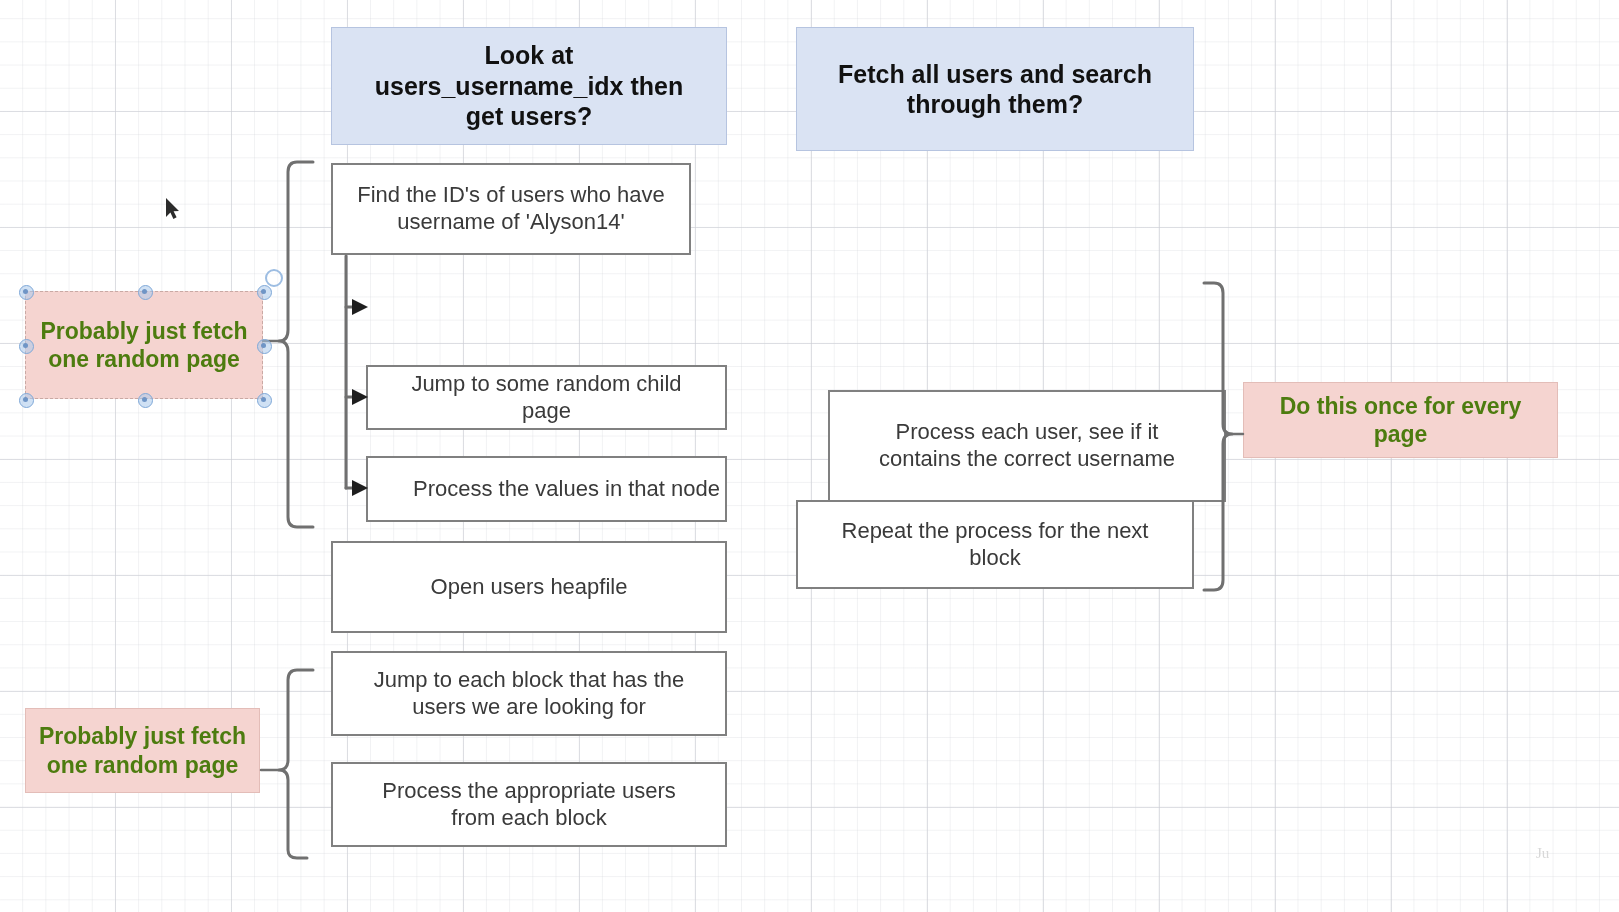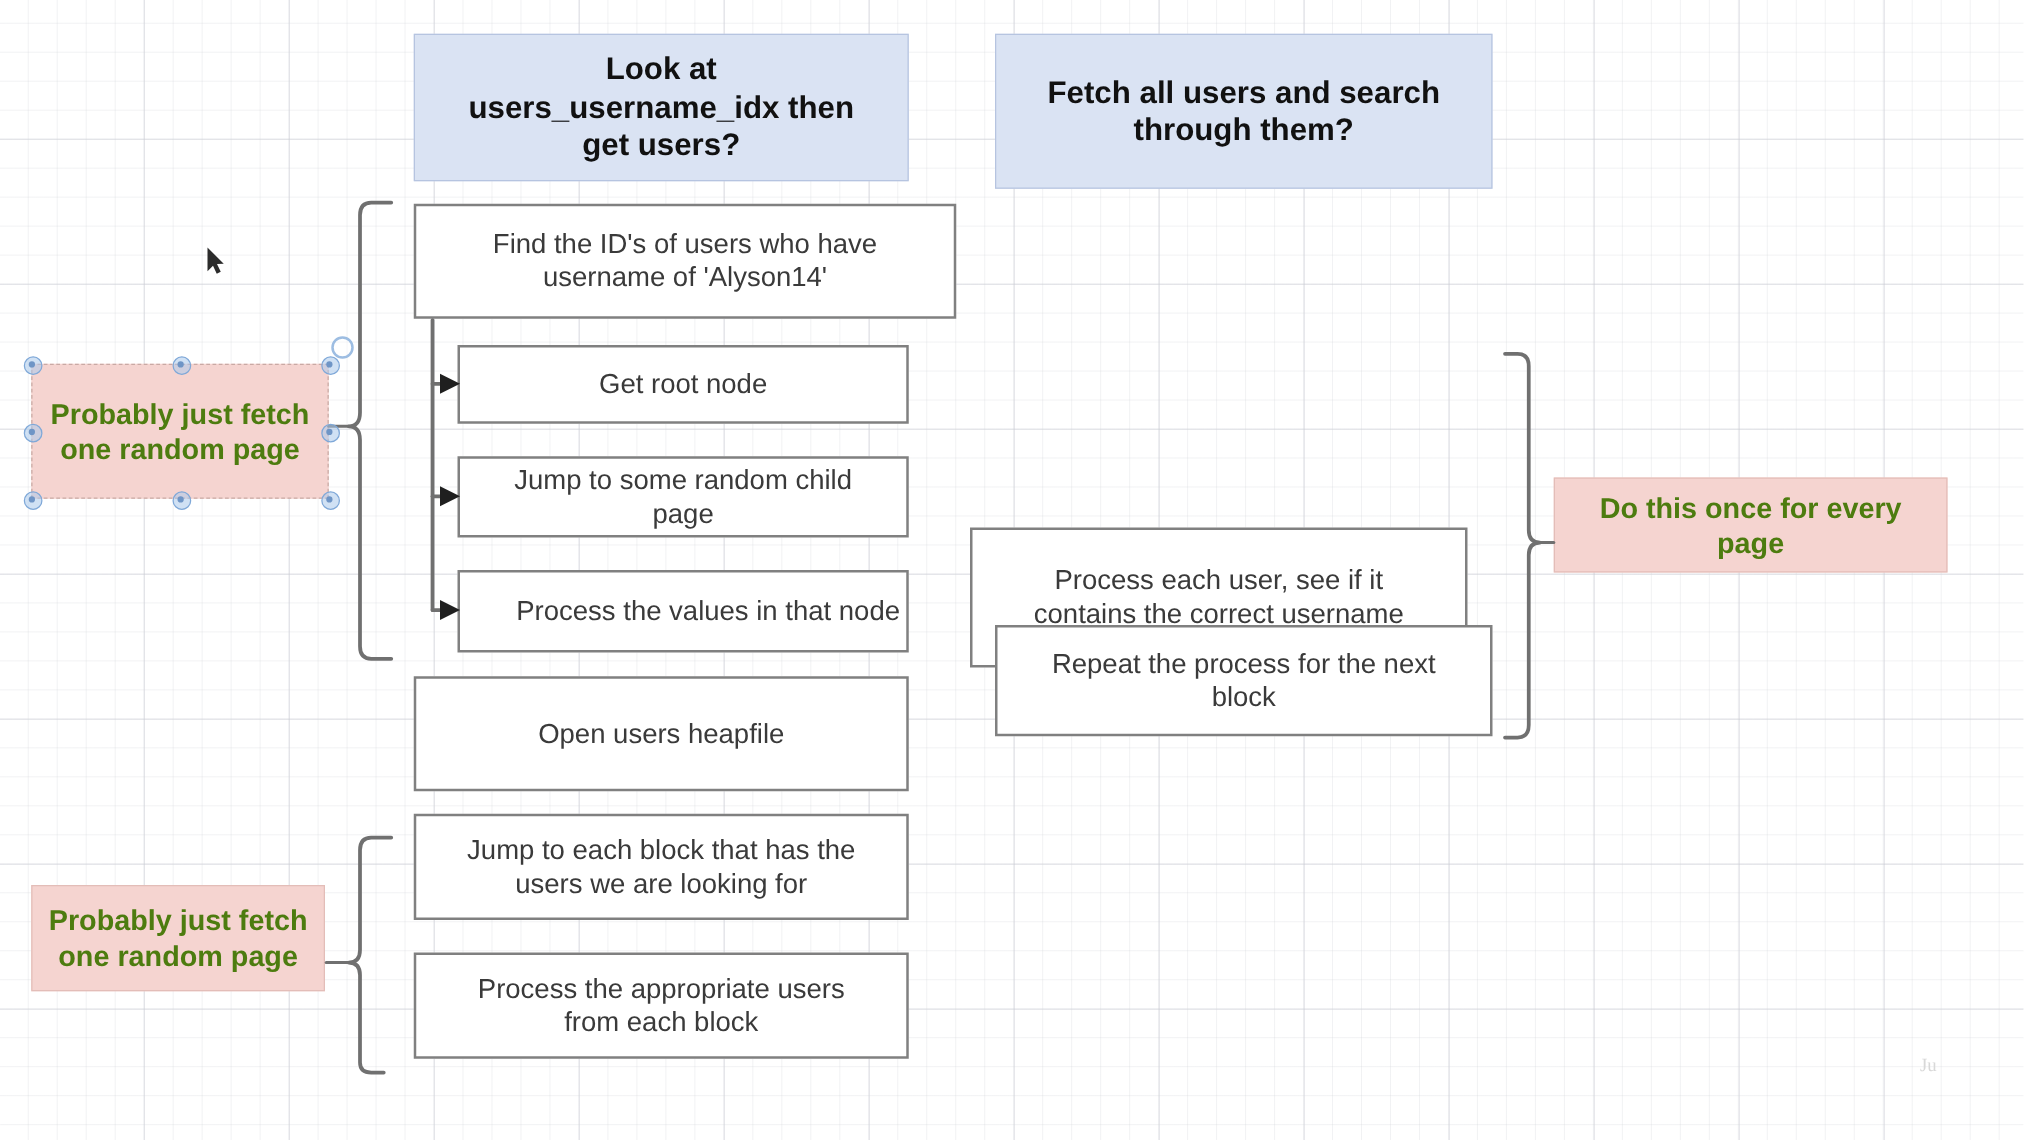--- a/index.html
+++ b/index.html
@@ -81,44 +81,43 @@
 </style>
 </head>
 <body>
 
 <div id="canvas">
 
   <div class="node hdr" style="left:331px;top:27px;width:396px;height:118px;">Look at
 users_username_idx then
 get users?</div>
 
-  <div class="node step" style="left:331px;top:163px;width:434px;height:92px;">Find the ID's of users who have
+  <div class="node step" style="left:331px;top:163px;width:360px;height:92px;">Find the ID's of users who have
 username of 'Alyson14'</div>
 
-  <div class="node step" style="left:366px;top:276px;width:361px;height:63px;">Get root node</div>
 
   <div class="node step" style="left:366px;top:365px;width:361px;height:65px;">Jump to some random child
 page</div>
 
   <div class="node step" style="left:366px;top:456px;width:361px;height:66px;padding-left:40px;">Process the values in that node</div>
 
   <div class="node step" style="left:331px;top:541px;width:396px;height:92px;">Open users heapfile</div>
 
   <div class="node step" style="left:331px;top:651px;width:396px;height:85px;">Jump to each block that has the
 users we are looking for</div>
 
   <div class="node step" style="left:331px;top:762px;width:396px;height:85px;">Process the appropriate users
 from each block</div>
 
   <div class="node hdr" style="left:796px;top:27px;width:398px;height:124px;">Fetch all users and search
 through them?</div>
 
 
 
-  <div class="node step" style="left:776px;top:390px;width:398px;height:112px;margin-top:32px;">Process each user, see if it
+  <div class="node step" style="left:828px;top:390px;width:398px;height:112px;">Process each user, see if it
 contains the correct username</div>
 
   <div class="node step" style="left:796px;top:500px;width:398px;height:89px;">Repeat the process for the next
 block</div>
 
   <div class="node pink sel" style="left:25px;top:291px;width:238px;height:108px;">Probably just fetch
 one random page</div>
 
   <div class="node pink" style="left:25px;top:708px;width:235px;height:85px;">Probably just fetch
 one random page</div>

